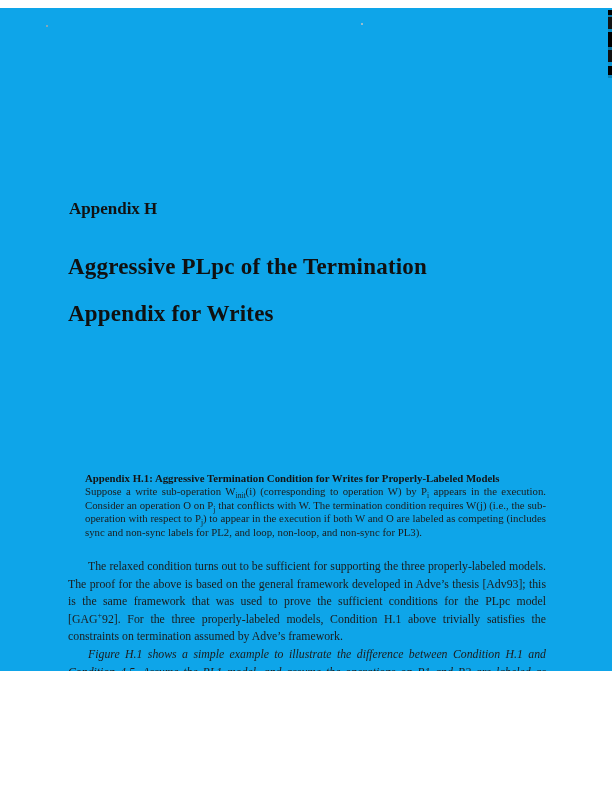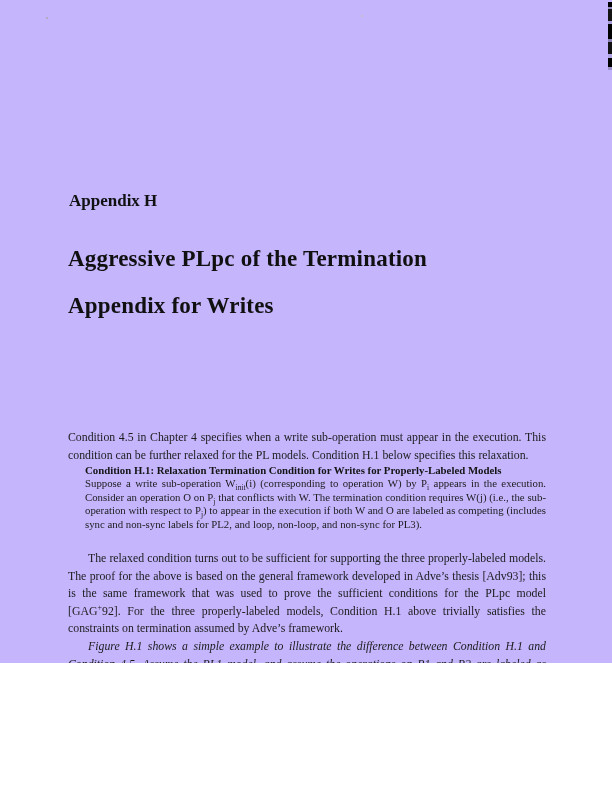--- a/index.html
+++ b/index.html
@@ -1,22 +1,23 @@
 <!DOCTYPE html>
 <html><head>
 <meta charset="utf-8">
 <style>
   html, body { margin:0; padding:0; background:#ffffff; }
   .page {
     position:relative;
     width:612px; height:663px;
-    background:#c4b5fd;
+    background:#0ea5e9;
     font-family:"Liberation Serif", serif;
     color:#1c1c1c;
     overflow:hidden;
+    margin-top:8px;
   }
   .appendix-label {
     position:absolute; top:191px; left:69px; margin:0;
     font-size:17px; font-weight:bold; color:#111;
   }
   .title {
     position:absolute; left:68px; margin:0;
     font-size:23px; font-weight:bold; color:#101010;
     letter-spacing:0.2px; white-space:nowrap;
   }
@@ -73,24 +74,23 @@
   <div class="speck speck-1"></div>
   <div class="speck speck-2"></div>
 
   <h2 class="appendix-label">Appendix H</h2>
 
   <h1 class="title title-line1">Aggressive PLpc of the Termination</h1>
   <h1 class="title title-line2">Appendix for Writes</h1>
 
 
 
-  <p class="body para1">Condition 4.5 in Chapter 4 specifies when a write sub-operation must appear in the execution. This condition can be further relaxed for the PL models. Condition H.1 below specifies this relaxation.</p>
 
   <div class="condition">
-    <p class="cond-heading">Condition H.1: Relaxation Termination Condition for Writes for Properly-Labeled Models</p>
+    <p class="cond-heading">Appendix H.1: Aggressive Termination Condition for Writes for Properly-Labeled Models</p>
     <p class="cond-body"><span>Suppose a write sub-operation W</span><sub>init</sub><span>(i) (corresponding to operation W) by P</span><sub>i</sub><span> appears in the execution. Consider an operation O on P</span><sub>j</sub><span> that conflicts with W. The termination condition requires W(j) (i.e., the sub-operation with respect to P</span><sub>j</sub><span>) to appear in the execution if both W and O are labeled as competing (includes sync and non-sync labels for PL2, and loop, non-loop, and non-sync for PL3).</span></p>
   </div>
 
   <p class="body para-relaxed"><span>The relaxed condition turns out to be sufficient for supporting the three properly-labeled models. The proof for the above is based on the general framework developed in Adve’s thesis [Adv93]; this is the same framework that was used to prove the sufficient conditions for the PLpc model [GAG</span><sup>+</sup><span>92]. For the three properly-labeled models, Condition H.1 above trivially satisfies the constraints on termination assumed by Adve’s framework.</span></p>
 
   <p class="body para-figure">Figure H.1 shows a simple example to illustrate the difference between Condition H.1 and Condition 4.5. Assume the PL1 model, and assume the operations on P1 and P2 are labeled as competing (shown in bold) while the operations on P3 are labeled as non-competing. The sufficient conditions for PL1 shown in Figure 4.14 along with Condition 4.5 require that the while loops on both P2 and P3 terminate in every execution. However, if we substitute Condition H.1 for Condition 4.5, then the specification allows the while loop on P3 to not terminate in some executions. This is because the write of A on P1 is not required to complete with respect to P3 based on Condition H.1. Note that the program in Figure H.1 is not properly-labeled.</p>
 
   <div class="page-number">440</div>
 
 </div>

